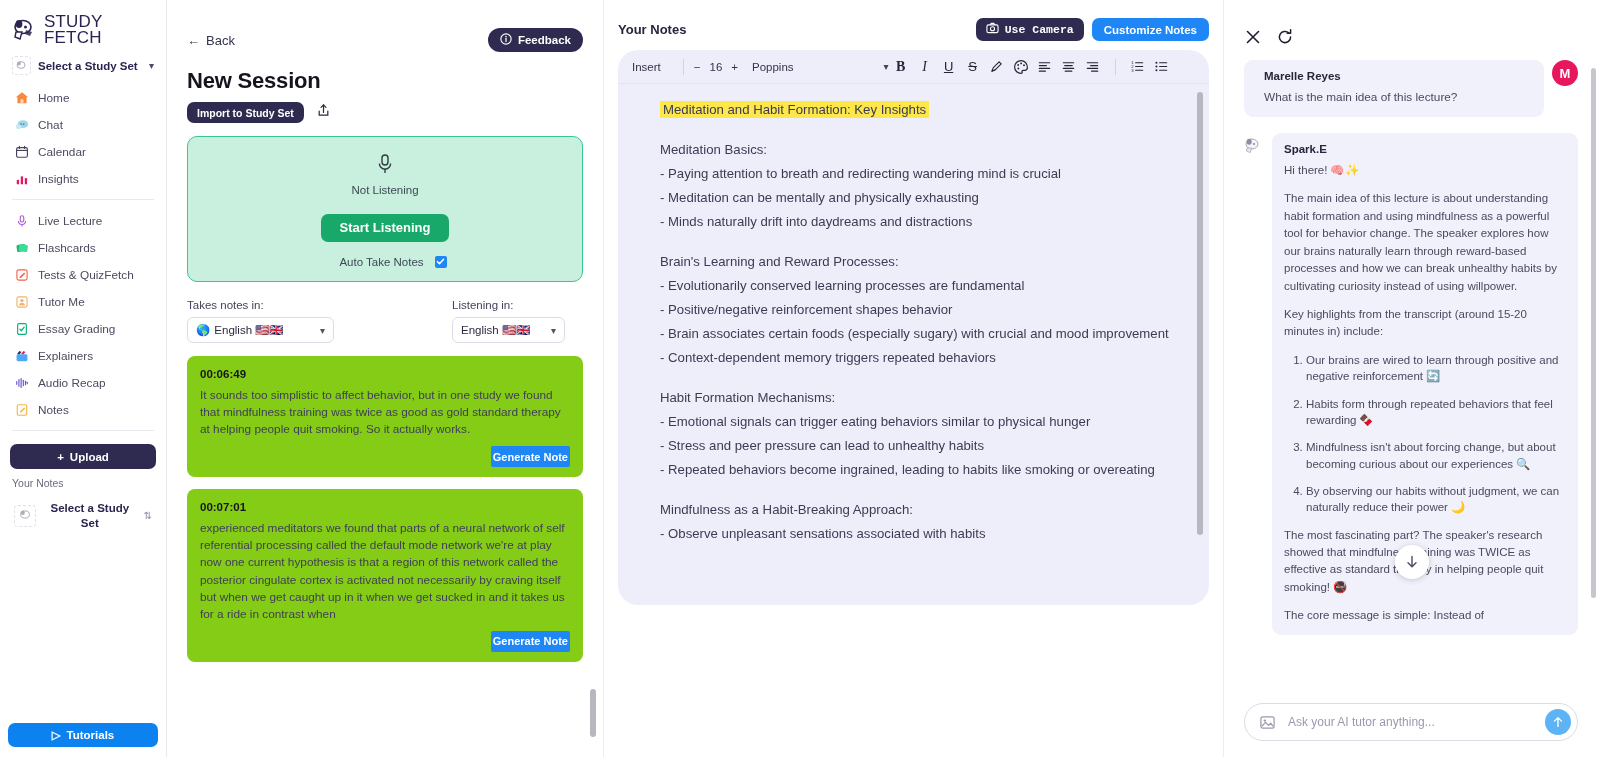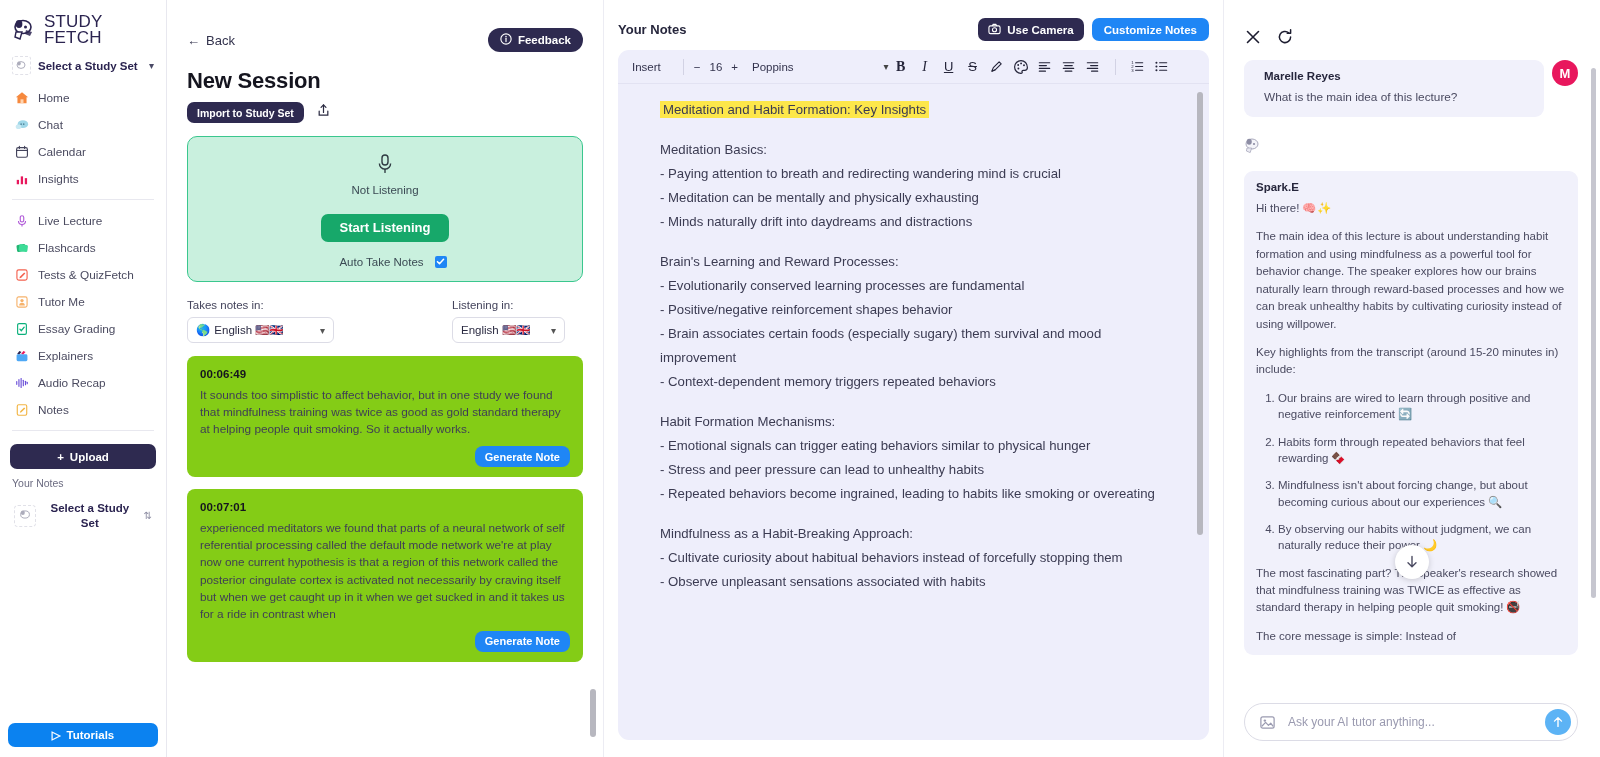--- a/index.html
+++ b/index.html
@@ -125,47 +125,47 @@
   .lang-col.left .lang-select { width: 147px; }
   .lang-col.right .lang-select { width: 113px; }
   .lang-select .chev2 { margin-left:auto; font-size:10px; color:#555; }
 
   .transcripts { margin-top: 13px; position: relative; }
   .tcard { background:#84cc16; border-radius:8px; padding:12px 13px 10px 13px; margin-bottom: 12px; }
   .tcard-time { font-size:11.5px; font-weight:700; color:#15151f; }
   .tcard-body { font-size:11.8px; line-height:1.45; color:#3f3f55; margin-top:7px; }
   .gen-note-btn {
     margin-top:8px; margin-left:auto; display:block;
-    background:#1f86f5;color:#fff;border:none;border-radius:8px;height:21px;padding:0 10px;
+    background:#1f86f5;color:#fff;border:none;border-radius:2px;height:21px;padding:0 2px;
     font-size:11px;font-weight:700;cursor:pointer;
   }
   .mid-scrollbar {
     position:absolute; right:7px; bottom:20px; width:6px; height:48px;
     background:#b7b7bf; border-radius:3px; cursor:pointer;
   }
 
   
   .notescol {
     width: 620px; height: 757px; background:#fff;
     padding: 18px 14px 0 14px; position: relative; overflow:hidden;
     border-right:1px solid #ececf3;
   }
   .notes-head { display:flex; align-items:center; justify-content: space-between; margin-bottom: 9px; }
   .notes-title { font-size:13px; font-weight:700; color:#26263c; }
   .notes-head-btns { display:flex; gap:8px; }
   .cam-btn {
     background:#2e2a50;color:#fff;border:none;border-radius:7px;height:23px;padding:0 10px;
-    font-size:11.5px;font-weight:700;display:flex;align-items:center;gap:6px;cursor:pointer;
+    font-size:11.5px;font-weight:700;display:flex;align-items:center;gap:6px;cursor:pointer;font-family:Liberation Mono, monospace;
   }
   .customize-btn {
     background:#1f86f5;color:#fff;border:none;border-radius:7px;height:23px;padding:0 12px;
     font-size:11.5px;font-weight:700;display:flex;align-items:center;cursor:pointer;
   }
   .editor {
-    background:#eeeefb; border-radius:11px; height: 690px; overflow:hidden; position:relative;
+    background:#eeeefb; border-radius:20px; height: 555px; overflow:hidden; position:relative;
   }
   .toolbar {
     display:flex; align-items:center; height:34px; padding: 0 14px; gap: 0;
     border-bottom:1px solid #e2e2f2;
   }
   .tb-insert { font-size:11.5px; color:#33334d; cursor:pointer; padding-right:12px; }
   .tb-div { width:1px; height:16px; background:#d2d2e4; margin: 0 10px; }
   .tb-size { display:flex; align-items:center; gap:9px; font-size:11.5px; color:#33334d; }
   .tb-size span { cursor:pointer; }
   .tb-font { font-size:11.5px; color:#33334d; margin-left:14px; cursor:pointer; }
@@ -196,21 +196,21 @@
   .user-row { display:flex; align-items:flex-start; gap:8px; }
   .bubble-user {
     background:#f1f1fb; border-radius:9px; padding:10px 20px; flex:1;
   }
   .b-name { font-size:11.5px; font-weight:700; color:#26263c; }
   .b-text { font-size:11.8px; color:#4a4a60; margin-top:7px; line-height:1.5; }
   .avatar {
     width:26px;height:26px;border-radius:50%;background:#e8175d;color:#fff;
     display:flex;align-items:center;justify-content:center;font-size:13px;font-weight:700;flex:0 0 auto;
   }
-  .ai-row { display:flex; align-items:flex-start; gap:16px; margin-top: 16px; flex-direction: column; }
+  .ai-row { display:flex; align-items:flex-start; gap:10px; margin-top: 16px; }
   .ai-avatar { width:18px;height:18px;flex:0 0 auto; margin-top:4px; opacity:.85; }
   .bubble-ai { background:#f1f1fb; border-radius:9px; padding:10px 12px; flex:1; }
   .ai-p { font-size:11.5px; color:#4a4a60; line-height:1.52; margin-top:11px; }
   .ai-p.first { margin-top:7px; }
   .ai-ol { margin: 11px 0 0 0; padding-left: 22px; }
   .ai-ol li { font-size:11.5px; color:#4a4a60; line-height:1.42; margin-bottom: 11px; }
   .chat-scrollbar {
     position:absolute; right:4px; top:18px; width:5px; height:530px;
     background:#c6c6cf; border-radius:3px; cursor:pointer;
   }
@@ -620,32 +620,31 @@
 
         <p class="np">Meditation Basics:</p>
         <p class="np">- Paying attention to breath and redirecting wandering mind is crucial</p>
         <p class="np">- Meditation can be mentally and physically exhausting</p>
         <p class="np">- Minds naturally drift into daydreams and distractions</p>
         <div class="blank"></div>
 
         <p class="np">Brain's Learning and Reward Processes:</p>
         <p class="np">- Evolutionarily conserved learning processes are fundamental</p>
         <p class="np">- Positive/negative reinforcement shapes behavior</p>
-        <p class="np">- Brain associates certain foods (especially sugary) them survival and mood improvement</p>
+        <p class="np">- Brain associates certain foods (especially sugary) with crucial and mood improvement</p>
         <p class="np">- Context-dependent memory triggers repeated behaviors</p>
         <div class="blank"></div>
 
         <p class="np">Habit Formation Mechanisms:</p>
         <p class="np">- Emotional signals can trigger eating behaviors similar to physical hunger</p>
         <p class="np">- Stress and peer pressure can lead to unhealthy habits</p>
         <p class="np">- Repeated behaviors become ingrained, leading to habits like smoking or overeating</p>
         <div class="blank"></div>
 
         <p class="np">Mindfulness as a Habit-Breaking Approach:</p>
-        <p class="np">- Cultivate curiosity about habitual behaviors instead of forcefully stopping them</p>
         <p class="np">- Observe unpleasant sensations associated with habits</p>
       </div>
 
       <div class="notes-scrollbar"></div>
     </div>
   </section>
 
   <section class="chatcol">
     <div class="chat-head">
       <span class="chat-ico">

